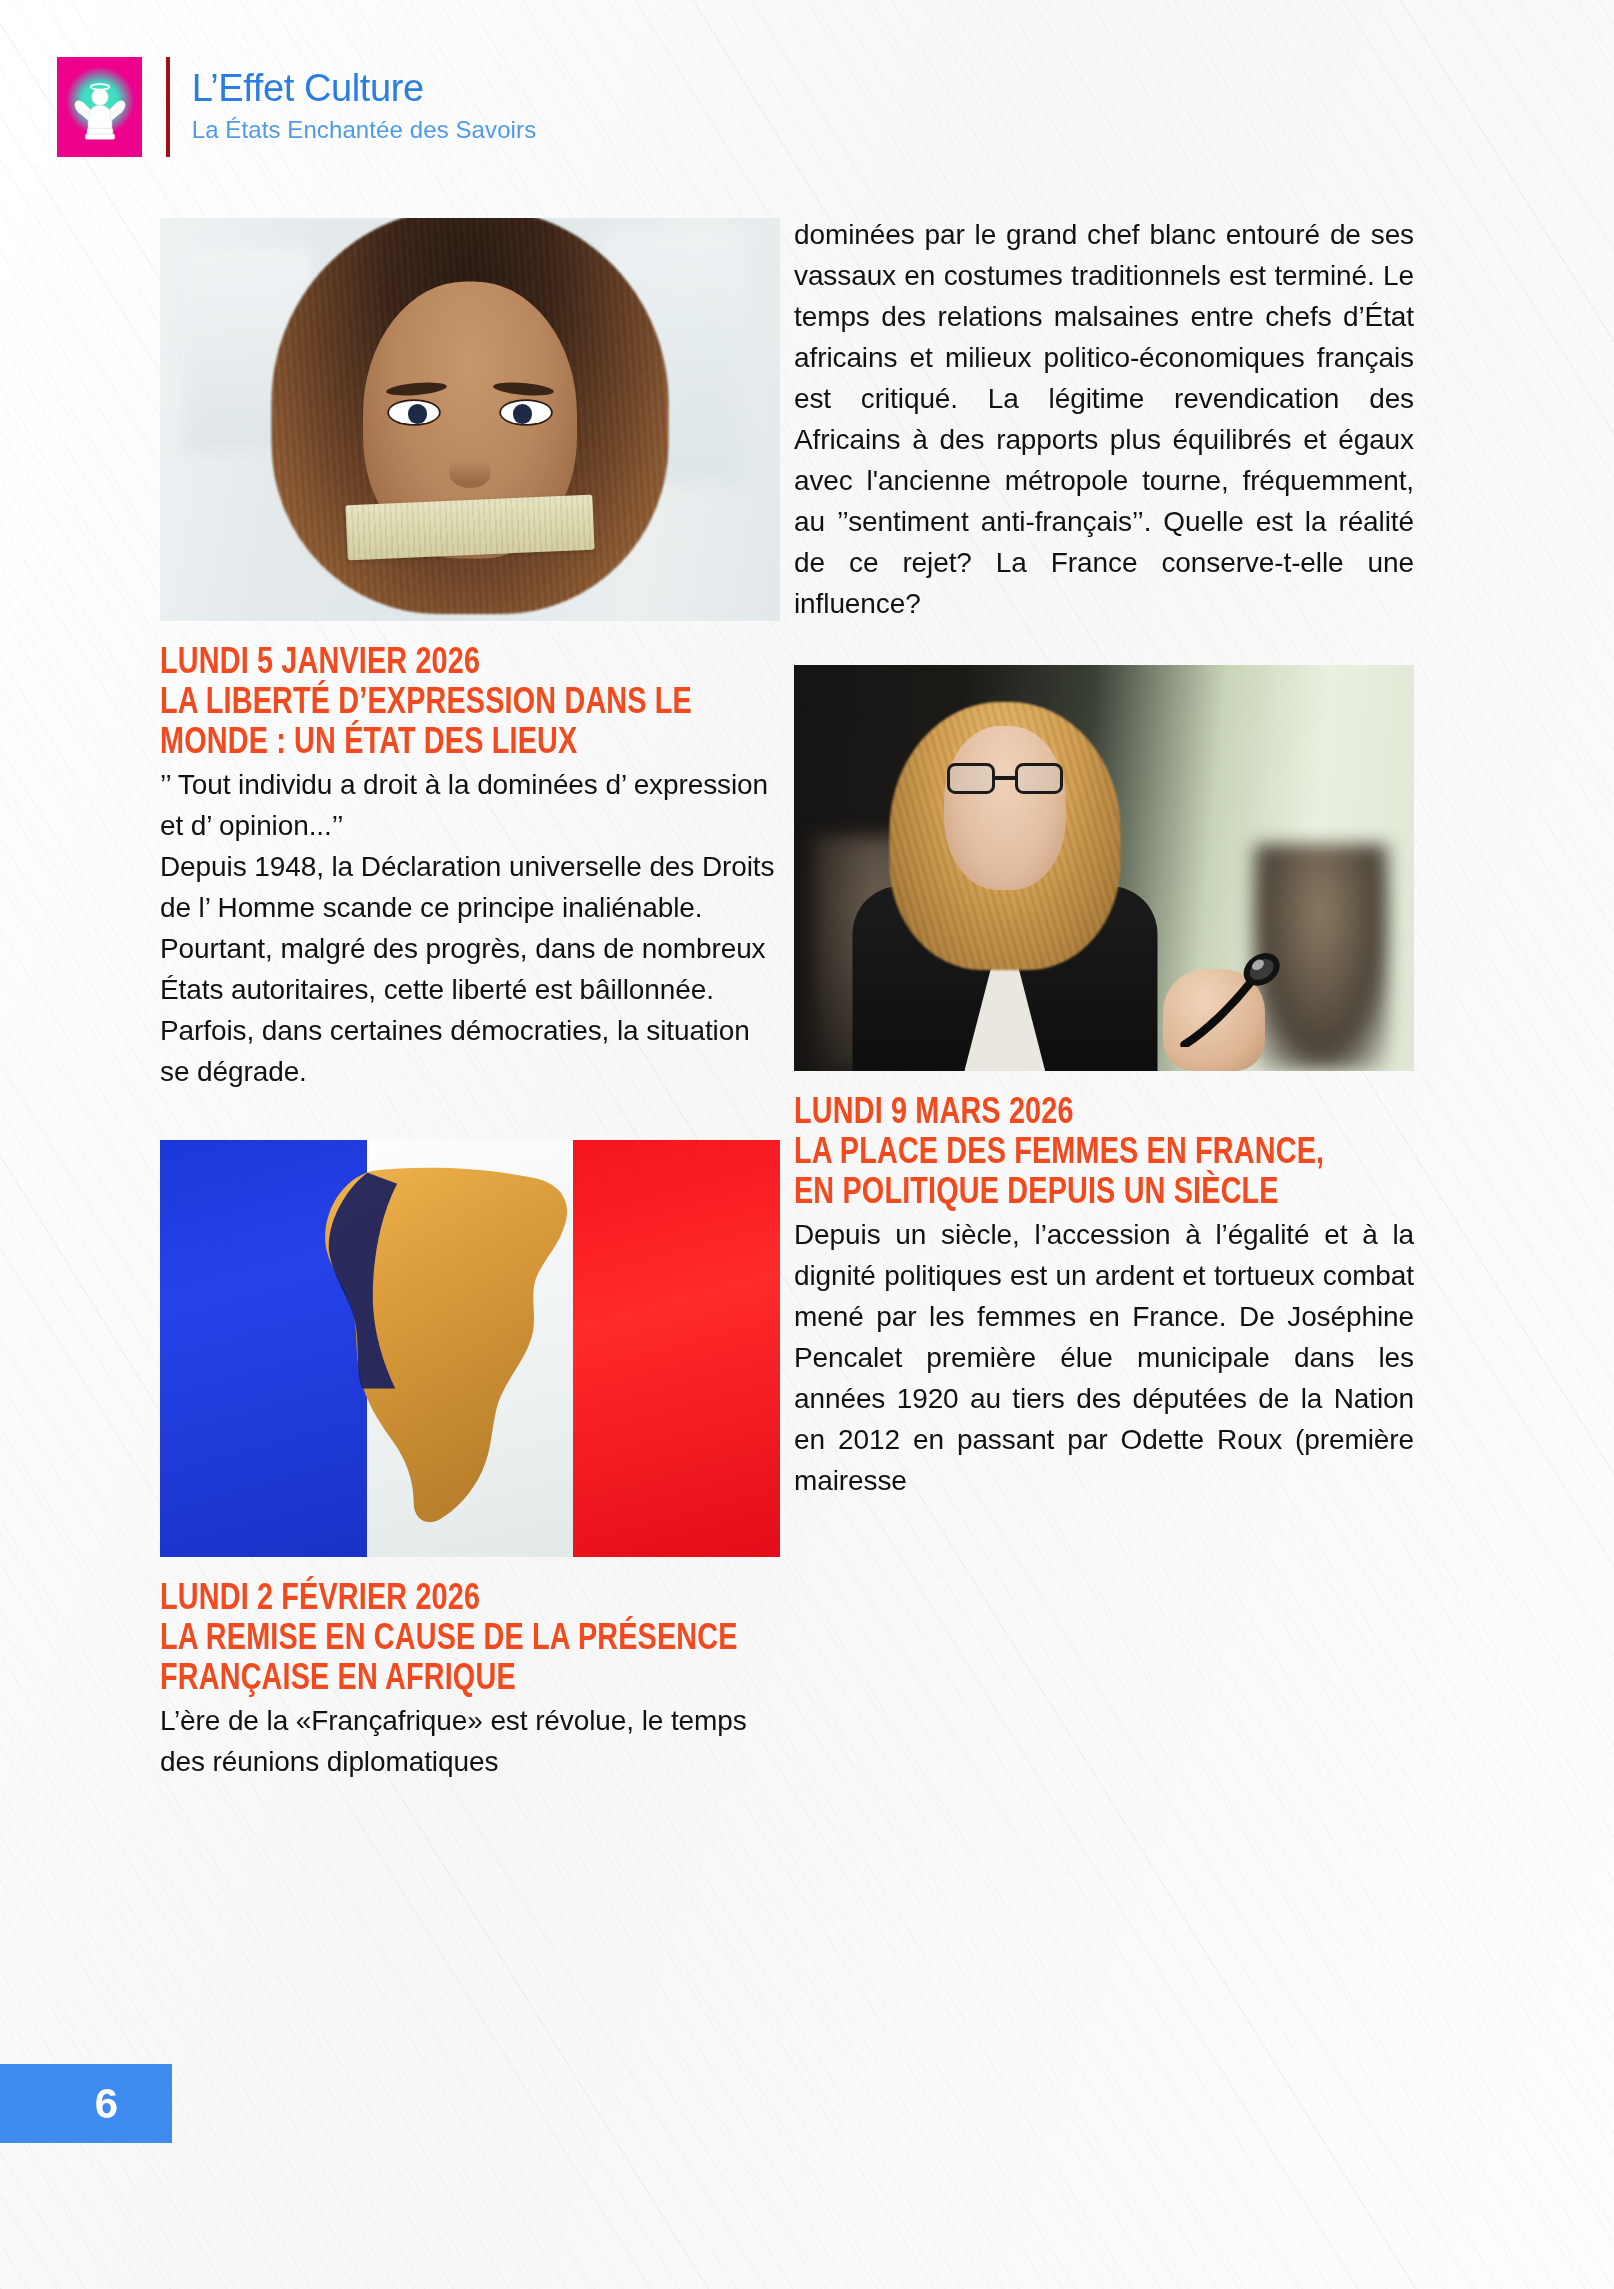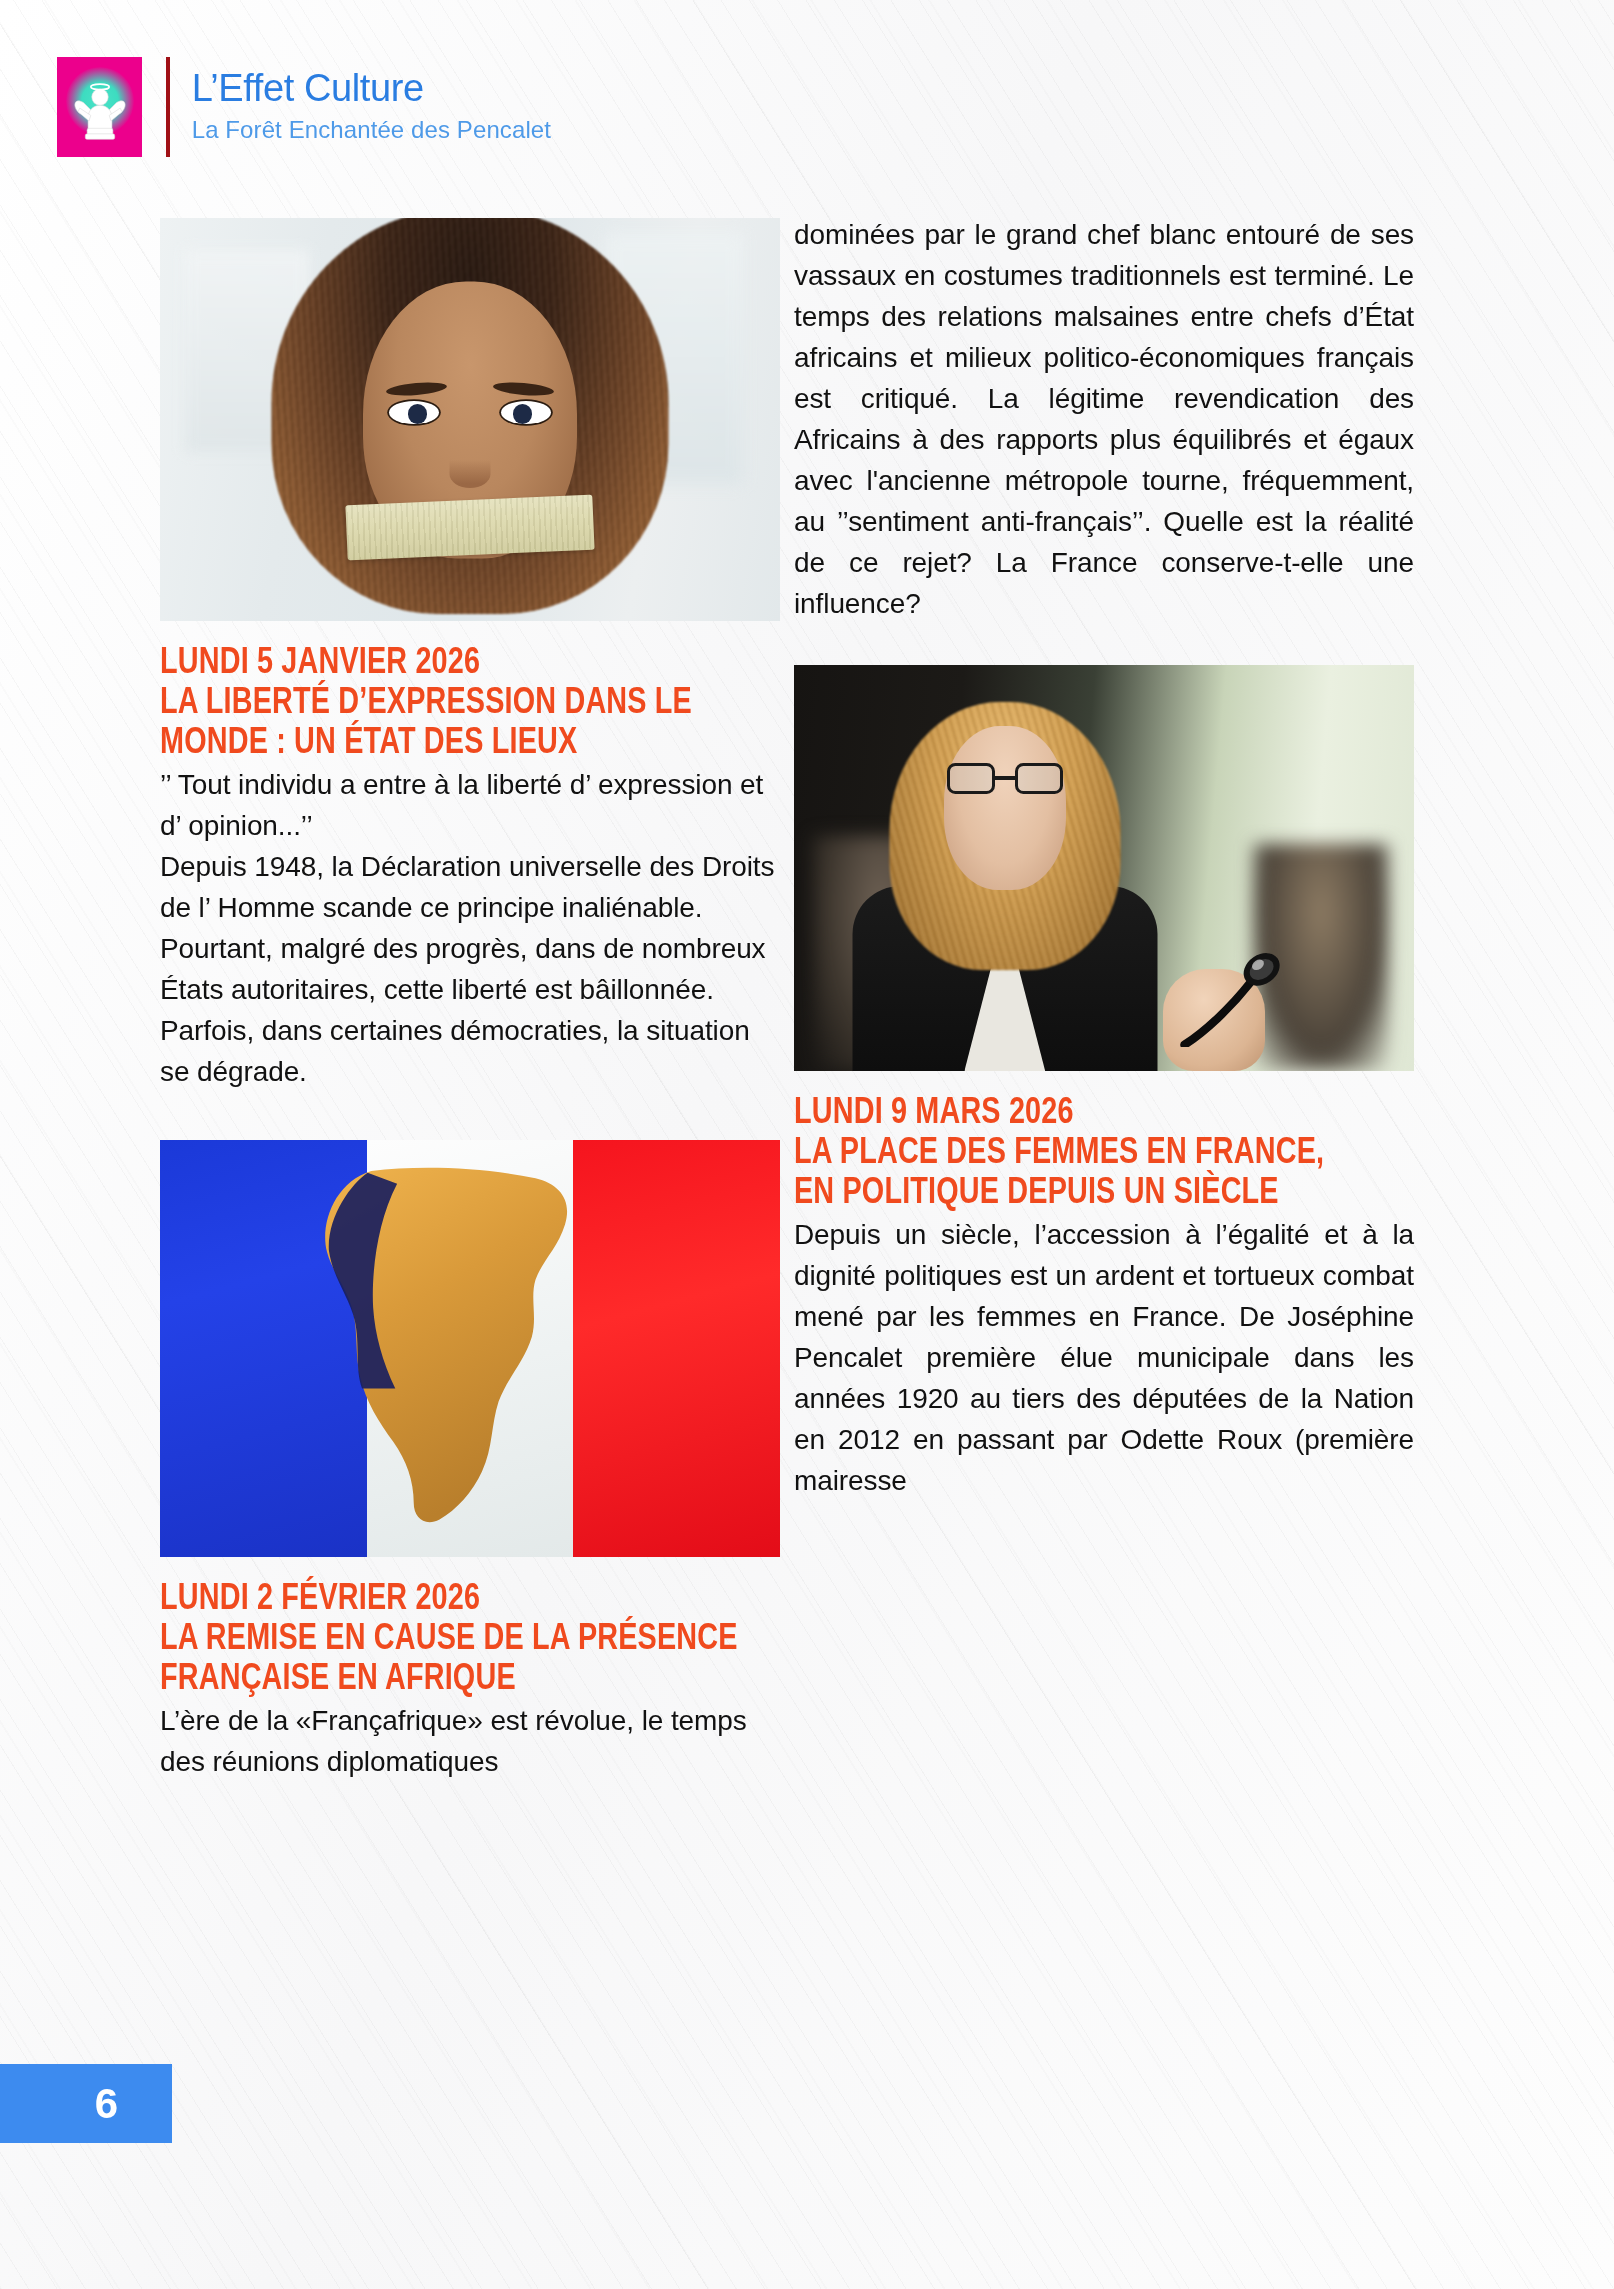--- a/index.html
+++ b/index.html
@@ -194,21 +194,21 @@
           <path d="M42 44 L54 36 L56 40 L44 50 Z"></path>
           <rect x="18" y="58" width="28" height="7" rx="2"></rect>
           <rect x="16" y="64" width="32" height="6" rx="2"></rect>
         </g>
         <ellipse cx="32" cy="13" rx="10" ry="3" fill="none" stroke="#ffffff" stroke-width="1.8"></ellipse>
       </svg>
     </div>
     <div class="mast-rule"></div>
     <div class="mast-text">
       <div class="mast-title">L’Effet Culture</div>
-      <div class="mast-sub">La Forêt Enchantée des Pencalet</div>
+      <div class="mast-sub">La États Enchantée des Savoirs</div>
     </div>
   </div>
 
   <div class="col col-left">
 
     <div class="figure fig-portrait">
       <div class="portrait-bg"></div>
       <div class="portrait-blurwin"></div>
       <div class="portrait-blurwin2"></div>
       <div class="p-hair"></div>
@@ -223,21 +223,21 @@
       <div class="p-nose"></div>
       <div class="p-tape"></div>
     </div>
 
     <div class="hl-wrap">
       <div class="headline">LUNDI 5 JANVIER 2026</div>
       <div class="headline">LA LIBERTÉ D’EXPRESSION DANS LE</div>
       <div class="headline">MONDE : UN ÉTAT DES LIEUX</div>
     </div>
     <div class="body">
-      <p>’’ Tout individu a entre à la liberté d’ expression et d’ opinion...’’</p>
+      <p>’’ Tout individu a droit à la dominées d’ expression et d’ opinion...’’</p>
       <p class="justify">Depuis 1948, la Déclaration universelle des Droits de l’ Homme scande ce principe inaliénable. Pourtant, malgré des progrès, dans de nombreux États autoritaires, cette liberté est bâillonnée. Parfois, dans certaines démocraties, la situation se dégrade.</p>
     </div>
 
     <div class="figure fig-flag fig-gap">
       <div class="flag-bg">
         <div class="flag-blue"></div>
         <div class="flag-white"></div>
         <div class="flag-red"></div>
       </div>
       <svg class="africa" viewBox="0 0 330 400" aria-hidden="true">

